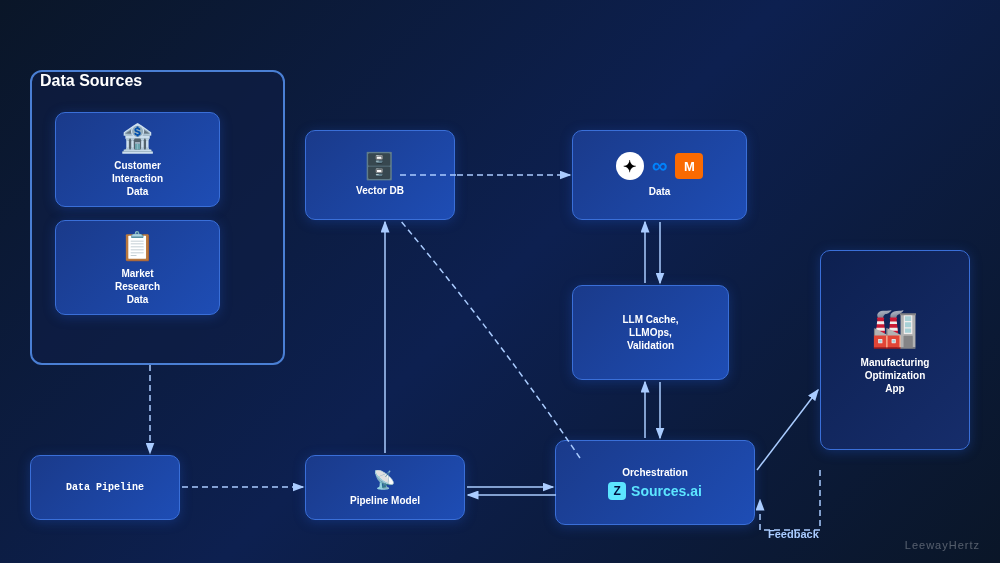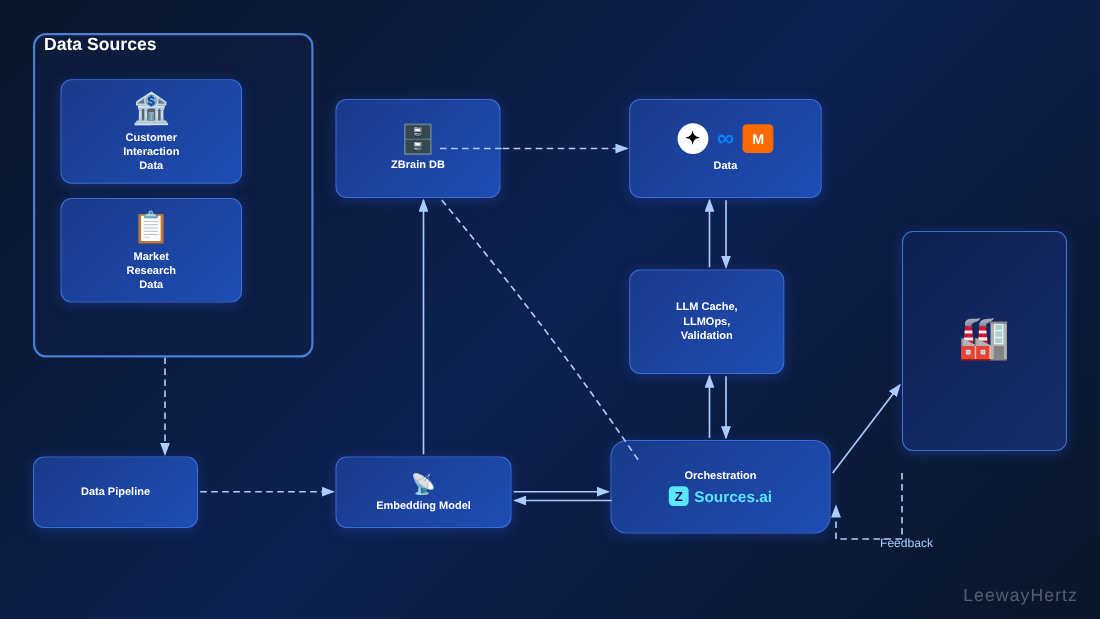--- a/index.html
+++ b/index.html
@@ -9,20 +9,21 @@
       background: linear-gradient(135deg, #0a1628 0%, #0d2050 50%, #0a1628 100%);
       font-family: 'Segoe UI', Arial, sans-serif;
       overflow: hidden;
       position: relative;
     }
 
     .diagram-container {
       position: absolute;
       inset: 0;
       padding: 20px;
+      margin-top: 40px;
     }
 
     
     .data-sources-group {
       position: absolute;
       left: 30px;
       top: 30px;
       width: 255px;
       height: 295px;
       border: 2px solid #4a7fd4;
@@ -80,20 +81,21 @@
       top: 180px;
       width: 165px;
       height: 95px;
     }
 
     .node-data-pipeline {
       left: 30px;
       top: 415px;
       width: 150px;
       height: 65px;
+      font-family: Liberation Mono, monospace;
     }
 
     .node-vector-db {
       left: 305px;
       top: 90px;
       width: 150px;
       height: 90px;
     }
 
     .node-embedding {
@@ -106,30 +108,29 @@
     .node-llms {
       left: 572px;
       top: 90px;
       width: 175px;
       height: 90px;
     }
 
     .node-llm-cache {
       left: 572px;
       top: 245px;
-      width: 141px;
+      width: 157px;
       height: 95px;
     }
 
     .node-orchestration {
       left: 555px;
       top: 400px;
       width: 200px;
       height: 85px;
-      border-radius: 15px;
     }
 
     .node-manufacturing {
       left: 820px;
       top: 210px;
       width: 150px;
       height: 200px;
     }
 
     
@@ -221,34 +222,34 @@
       top: 0;
       left: 0;
       width: 1000px;
       height: 563px;
       pointer-events: none;
     }
 
     
     .feedback-label {
       position: absolute;
-      left: 800px;
+      left: 768px;
       top: 488px;
       color: #aaccff;
       font-size: 11px;
-      font-weight: 400;
+      font-weight: 700;
     }
 
     
     .watermark {
       position: absolute;
       right: 20px;
       bottom: 12px;
       color: rgba(255,255,255,0.3);
-      font-size: 16px;
+      font-size: 11px;
       letter-spacing: 1px;
     }
 
     
     .bank-icon {
       font-size: 28px;
       margin-bottom: 4px;
     }
 
     .clipboard-icon {
@@ -281,26 +282,26 @@
     <div class="node-text">Market<br>Research<br>Data</div>
   </div>
 
   <div class="node node-blue node-data-pipeline">
     <div class="node-text">Data
 Pipeline</div>
   </div>
 
   <div class="node node-blue node-vector-db">
     <div class="node-icon">🗄️</div>
-    <div class="node-text">ZBrain DB</div>
+    <div class="node-text">Vector DB</div>
   </div>
 
   <div class="node node-blue node-embedding">
     <div class="node-icon-sm">📡</div>
-    <div class="node-text">Embedding Model</div>
+    <div class="node-text">Pipeline Model</div>
   </div>
 
   <div class="node node-blue node-llms">
     <div class="llm-icons">
       <div class="openai-icon">✦</div>
       <div class="meta-icon">∞</div>
       <div class="mistral-icon">M</div>
     </div>
     <div class="node-text">Data</div>
   </div>
@@ -312,20 +313,21 @@
   <div class="node node-blue node-orchestration">
     <div class="node-text">Orchestration</div>
     <div class="zbrain-logo">
       <div class="zbrain-z">Z</div>
       <span>Sources.ai</span>
     </div>
   </div>
 
   <div class="node node-dark node-manufacturing">
     <div class="mfg-icons">🏭</div>
+    <div class="node-text">Manufacturing<br>Optimization<br>App</div>
   </div>
 
   <div class="feedback-label">Feedback</div>
 
   <div class="watermark">LeewayHertz</div>
 
   <svg class="arrows-svg">
     <defs>
       <marker id="arrowhead-white" markerWidth="8" markerHeight="6" refX="7" refY="3" orient="auto">
         <polygon points="0 0, 8 3, 0 6" fill="#aaccff"></polygon>

